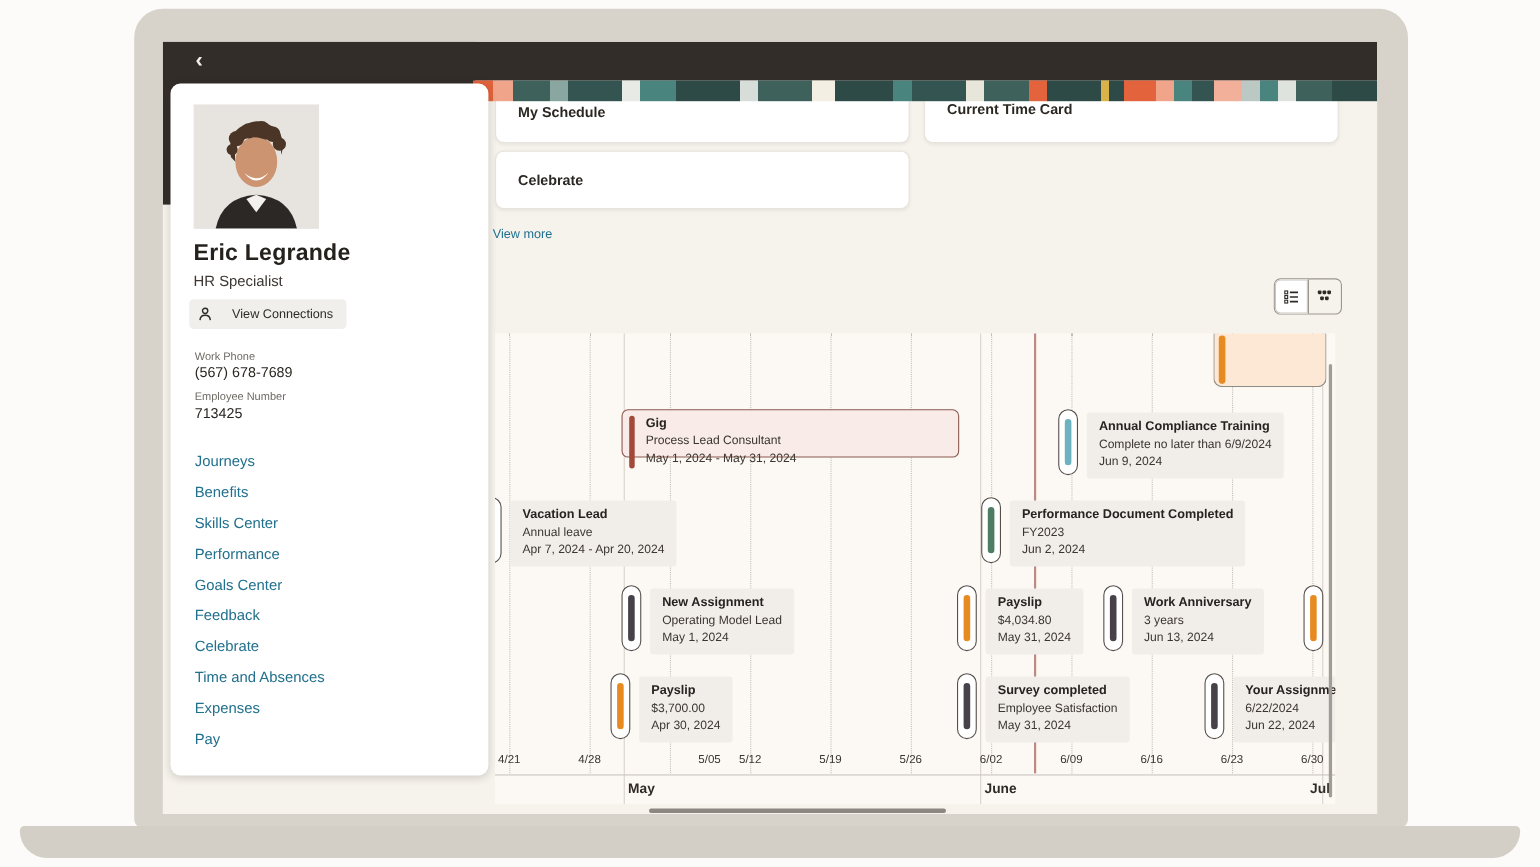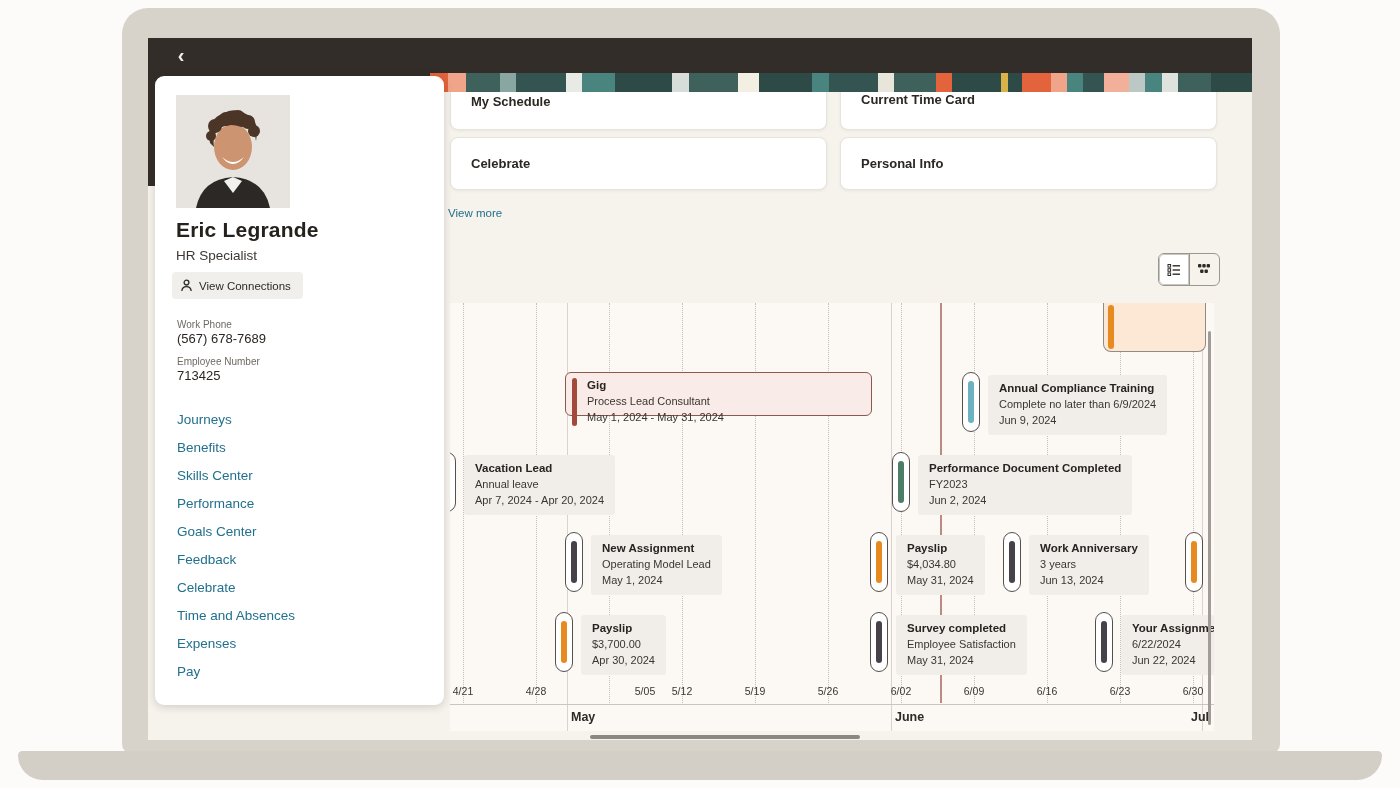--- a/index.html
+++ b/index.html
@@ -35,21 +35,21 @@
       #dfe3de 89%,#dfe3de 91%,#3f615c 91%,#3f615c 95%,#2e4a46 95%,#2e4a46 100%);}
 
   
   .profile-card{position:absolute;left:7px;top:38px;width:289px;height:629px;background:#ffffff;
     border-radius:9px;box-shadow:0 2px 8px rgba(40,35,30,.18);z-index:5;}
   .profile-photo{position:absolute;left:21px;top:19px;width:114px;height:113px;background:#e9e6e2;
     overflow:hidden;}
   .profile-name{position:absolute;left:21px;top:142px;font-size:21px;font-weight:bold;color:#25211d;letter-spacing:.2px;}
   .profile-title{position:absolute;left:21px;top:172px;font-size:13.5px;color:#3c3733;}
   .connections-btn{position:absolute;left:17px;top:196px;height:27px;padding:0 12px 0 8px;
-    background:#f1efec;border-radius:4px;display:flex;align-items:center;gap:6px;cursor:pointer;}
+    background:#f1efec;border-radius:4px;display:flex;align-items:center;gap:18px;cursor:pointer;}
   .connections-btn span{font-size:11.5px;color:#2e2a26;}
   .fld-label{position:absolute;left:22px;font-size:10px;color:#6e6963;}
   .fld-value{position:absolute;left:22px;font-size:13px;color:#2a2622;}
   .side-link{position:absolute;left:22px;font-size:13.5px;color:#21708d;cursor:pointer;}
 
   
   .qa-card{position:absolute;background:#ffffff;border:1px solid #e7e3dd;border-radius:8px;
     box-shadow:0 1px 3px rgba(60,55,50,.07);cursor:pointer;z-index:1;}
   .qa-card .qa-label{position:absolute;left:20px;font-size:13px;font-weight:bold;color:#2b2722;}
   .view-more{position:absolute;left:300px;top:169px;font-size:11.5px;color:#21708d;cursor:pointer;z-index:2;}
@@ -112,23 +112,20 @@
     <div class="banner"></div>
 
     <div class="qa-card" style="left:302px;top:40px;width:375px;height:50px;">
       <div class="qa-label" style="top:15px;">My Schedule</div>
     </div>
     <div class="qa-card" style="left:692px;top:40px;width:375px;height:50px;">
       <div class="qa-label" style="top:13px;">Current Time Card</div>
     </div>
     <div class="qa-card" style="left:302px;top:99px;width:375px;height:51px;">
       <div class="qa-label" style="top:18px;">Celebrate</div>
-    </div>
-    <div class="qa-card" style="left:692px;top:99px;width:375px;height:51px;">
-      <div class="qa-label" style="top:18px;">Personal Info</div>
     </div>
     <div class="view-more">View more</div>
 
     <div class="toggle-group">
       <div class="toggle-btn sel">
         <svg width="14" height="14" viewBox="0 0 14 14">
           <rect x="1" y="1.5" width="2.6" height="2.6" fill="none" stroke="#2e2a26" stroke-width="1"></rect>
           <rect x="1" y="5.7" width="2.6" height="2.6" fill="none" stroke="#2e2a26" stroke-width="1"></rect>
           <rect x="1" y="9.9" width="2.6" height="2.6" fill="none" stroke="#2e2a26" stroke-width="1"></rect>
           <line x1="5.6" y1="2.8" x2="13" y2="2.8" stroke="#2e2a26" stroke-width="1.4"></line>

